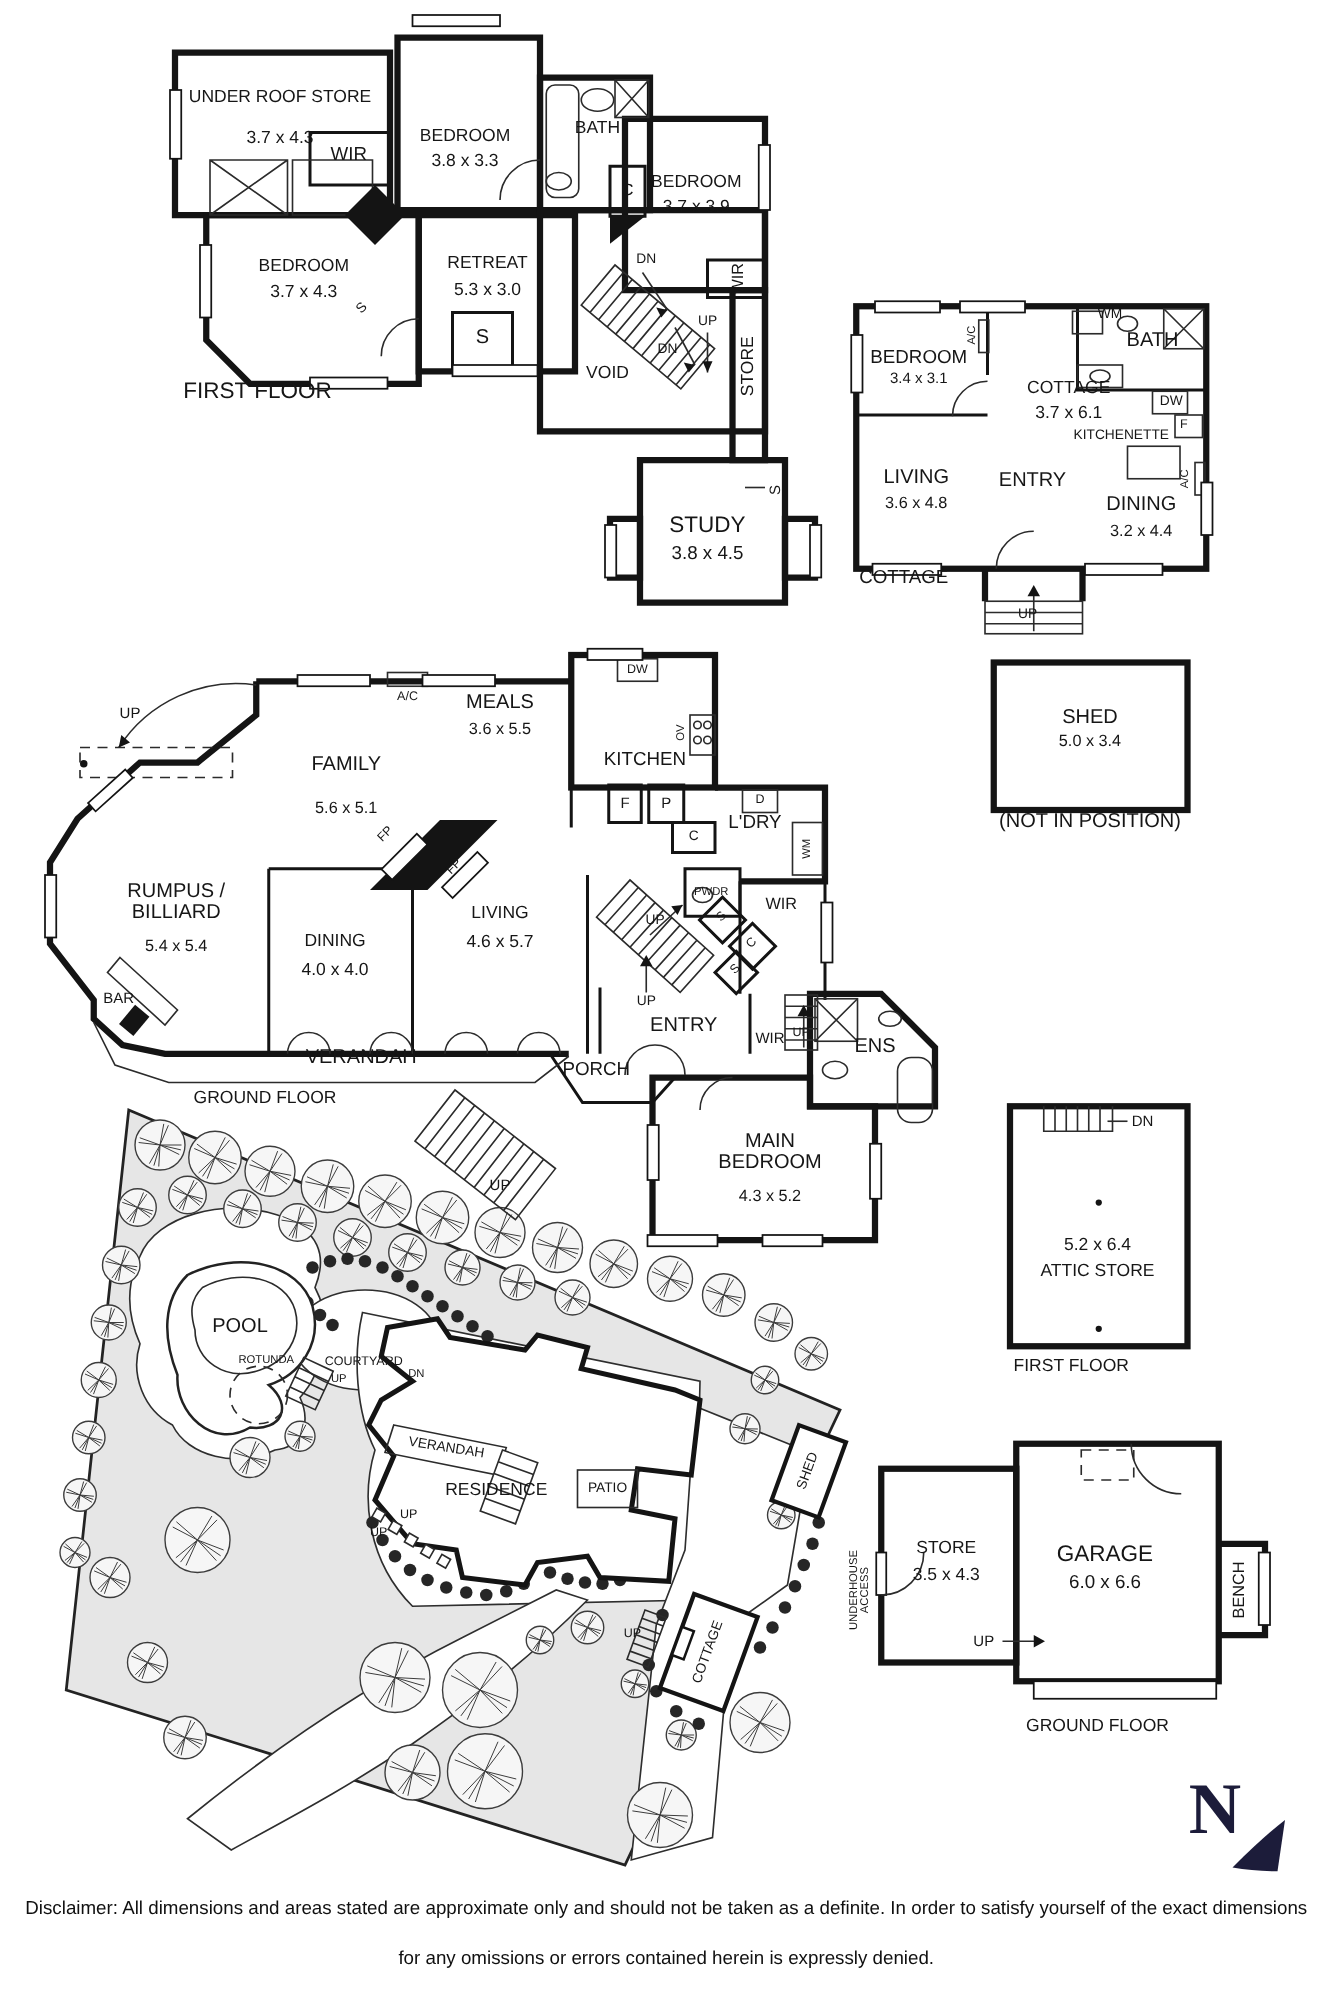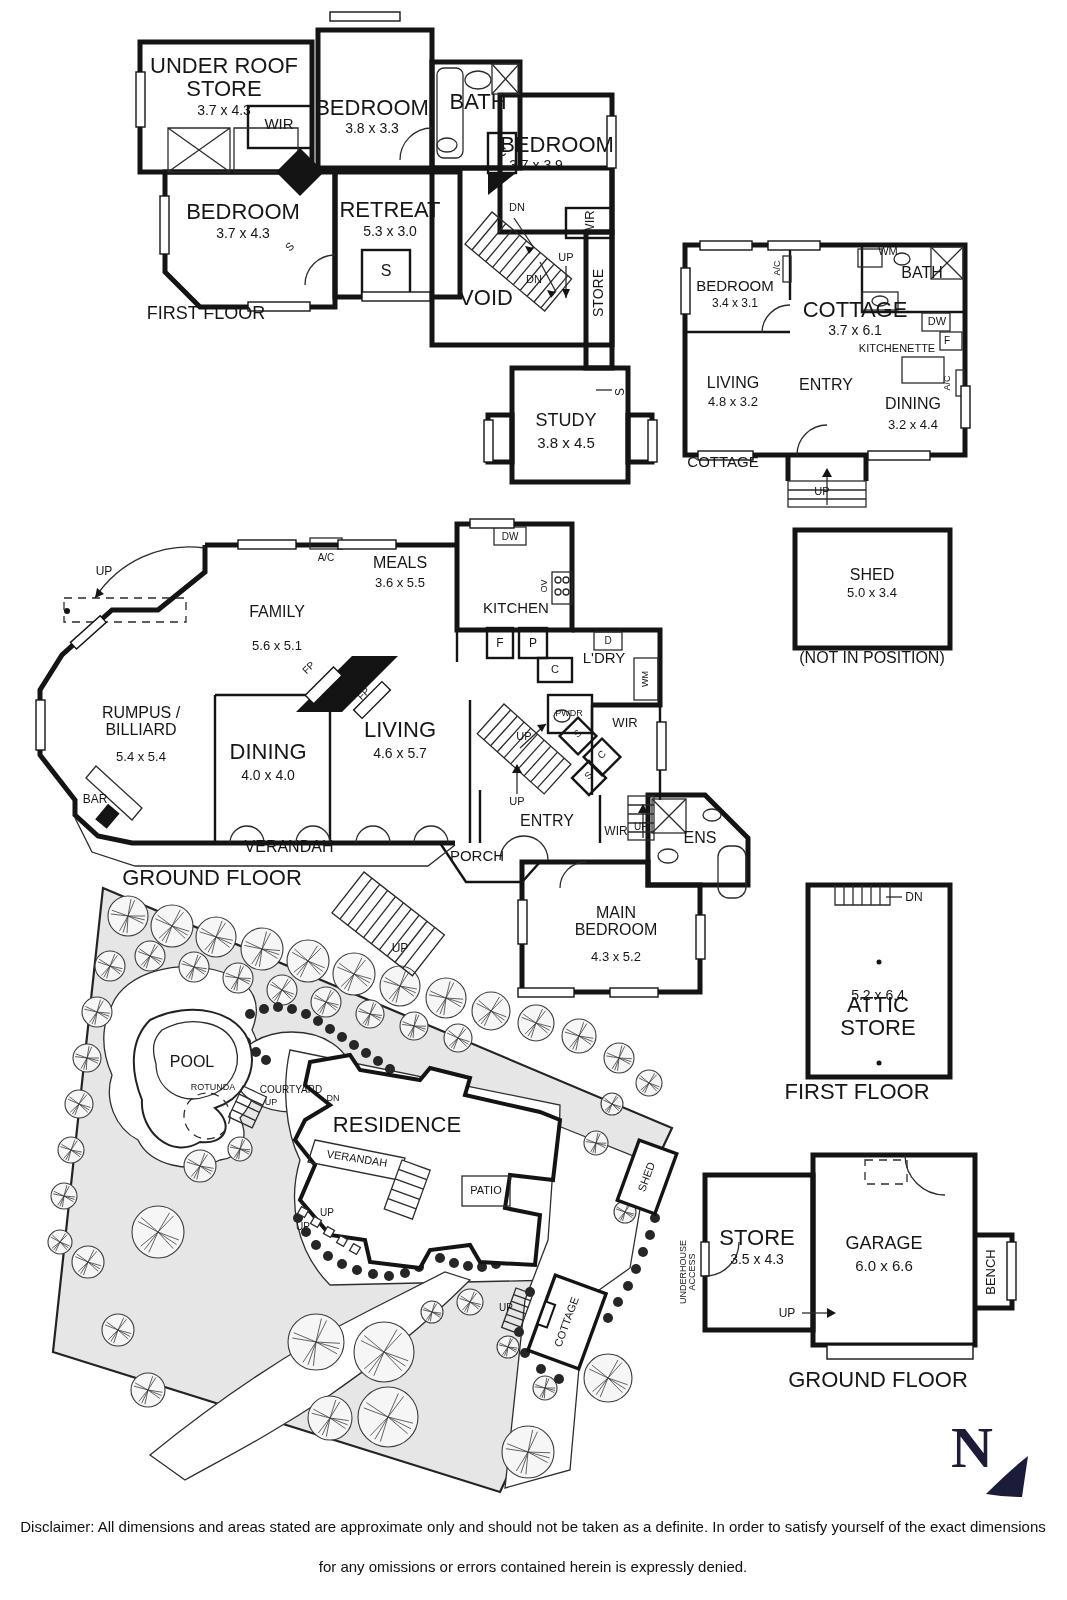--- a/index.html
+++ b/index.html
@@ -18,21 +18,21 @@
   .tree{fill:#f6f6f6;stroke:#3c3c3c;stroke-width:1.1;}
   .tw{stroke:#3c3c3c;stroke-width:0.8;}
   .shrub{fill:#262626;}
   .lbl{position:absolute;transform:translate(-50%,-50%);white-space:nowrap;text-align:center;
        line-height:1.05;color:#161616;}
   .wrap{white-space:normal;}
   .v90{transform:translate(-50%,-50%) rotate(-90deg);}
   .r45n{transform:translate(-50%,-50%) rotate(-45deg);}
   .r70n{transform:translate(-50%,-50%) rotate(-70deg);}
   .r9{transform:translate(-50%,-50%) rotate(9deg);}
-  .s18{font-size:18px;} .s17{font-size:22px;} .s16{font-size:16px;} .s15{font-size:15px;}
+  .s18{font-size:18px;} .s17{font-size:14px;} .s16{font-size:16px;} .s15{font-size:15px;}
   .s14{font-size:14px;} .s13{font-size:13px;} .s12{font-size:12px;} .s11{font-size:11px;}
   .s10{font-size:10px;} .s9{font-size:9px;}
   .north{font-family:"Liberation Serif",serif;font-weight:bold;font-size:58px;color:#1c1c3a;}
   .disc{font-size:15px;color:#101010;}
 </style>
 </head>
 <body>
 
 <div id="page">
 
@@ -842,21 +842,21 @@
 </svg>
 
 <div class="lbl s17 wrap" style="left:224px;top:77px;width:150px">UNDER ROOF STORE</div>
 <div class="lbl s14" style="left:224px;top:110px">3.7 x 4.3</div>
 <div class="lbl s15" style="left:279px;top:124px">WIR</div>
 <div class="lbl s17" style="left:372px;top:108px">BEDROOM</div>
 <div class="lbl s14" style="left:372px;top:128px">3.8 x 3.3</div>
 <div class="lbl s17" style="left:478px;top:102px">BATH</div>
 <div class="lbl s13" style="left:502px;top:152px">C</div>
 <div class="lbl s17" style="left:557px;top:145px">BEDROOM</div>
-<div class="lbl s14" style="left:536px;top:165px">3.7 x 3.9</div>
+<div class="lbl s14" style="left:557px;top:165px">3.7 x 3.9</div>
 <div class="lbl s17" style="left:243px;top:212px">BEDROOM</div>
 <div class="lbl s14" style="left:243px;top:233px">3.7 x 4.3</div>
 <div class="lbl s17" style="left:390px;top:210px">RETREAT</div>
 <div class="lbl s14" style="left:390px;top:231px">5.3 x 3.0</div>
 <div class="lbl s13 v90" style="left:590px;top:223px">WIR</div>
 <div class="lbl s11 r45n" style="left:290px;top:247px">S</div>
 <div class="lbl s16" style="left:386px;top:271px">S</div>
 <div class="lbl s11" style="left:517px;top:208px">DN</div>
 <div class="lbl s11" style="left:534px;top:280px">DN</div>
 <div class="lbl s11" style="left:566px;top:258px">UP</div>
@@ -872,21 +872,21 @@
 <div class="lbl s9 v90" style="left:778px;top:268px">A/C</div>
 <div class="lbl s11" style="left:888px;top:252px">WM</div>
 <div class="lbl s16" style="left:922px;top:273px">BATH</div>
 <div class="lbl s17" style="left:855px;top:310px">COTTAGE</div>
 <div class="lbl s14" style="left:855px;top:330px">3.7 x 6.1</div>
 <div class="lbl s11" style="left:937px;top:322px">DW</div>
 <div class="lbl s10" style="left:947px;top:341px">F</div>
 <div class="lbl s11" style="left:897px;top:349px">KITCHENETTE</div>
 <div class="lbl s9 v90" style="left:948px;top:383px">A/C</div>
 <div class="lbl s16" style="left:733px;top:383px">LIVING</div>
-<div class="lbl s13" style="left:733px;top:402px">4.8 x 3.2</div>
+<div class="lbl s13" style="left:733px;top:402px">3.6 x 4.8</div>
 <div class="lbl s16" style="left:826px;top:385px">ENTRY</div>
 <div class="lbl s16" style="left:913px;top:404px">DINING</div>
 <div class="lbl s13" style="left:913px;top:425px">3.2 x 4.4</div>
 <div class="lbl s15" style="left:723px;top:462px">COTTAGE</div>
 <div class="lbl s11" style="left:822px;top:492px">UP</div>
 
 <div class="lbl s16" style="left:872px;top:575px">SHED</div>
 <div class="lbl s13" style="left:872px;top:593px">5.0 x 3.4</div>
 <div class="lbl s16" style="left:872px;top:658px">(NOT IN POSITION)</div>
 
@@ -944,21 +944,21 @@
 <div class="lbl s9 v90 wrap" style="left:688px;top:1272px;width:78px">UNDERHOUSE ACCESS</div>
 <div class="lbl s12" style="left:787px;top:1313px">UP</div>
 <div class="lbl s13 v90" style="left:991px;top:1272px">BENCH</div>
 <div class="lbl s17" style="left:878px;top:1380px">GROUND FLOOR</div>
 
 <div class="lbl s16" style="left:192px;top:1062px">POOL</div>
 <div class="lbl s9" style="left:213px;top:1088px">ROTUNDA</div>
 <div class="lbl s10" style="left:291px;top:1090px">COURTYARD</div>
 <div class="lbl s9" style="left:271px;top:1103px">UP</div>
 <div class="lbl s9" style="left:333px;top:1099px">DN</div>
-<div class="lbl s17" style="left:397px;top:1125px">RESIDENCE</div>
+<div class="lbl s17" style="left:397px;top:1191px">RESIDENCE</div>
 <div class="lbl s11 r9" style="left:357px;top:1159px">VERANDAH</div>
 <div class="lbl s11" style="left:486px;top:1191px">PATIO</div>
 <div class="lbl s11 r70n" style="left:647px;top:1177px">SHED</div>
 <div class="lbl s11 r70n" style="left:567px;top:1322px">COTTAGE</div>
 <div class="lbl s10" style="left:327px;top:1213px">UP</div>
 <div class="lbl s10" style="left:303px;top:1227px">UP</div>
 <div class="lbl s10" style="left:506px;top:1308px">UP</div>
 
 <div class="lbl north" style="left:972px;top:1448px">N</div>
 <div class="lbl disc" style="left:533px;top:1527px">Disclaimer: All dimensions and areas stated are approximate only and should not be taken as a definite. In order to satisfy yourself of the exact dimensions</div>

